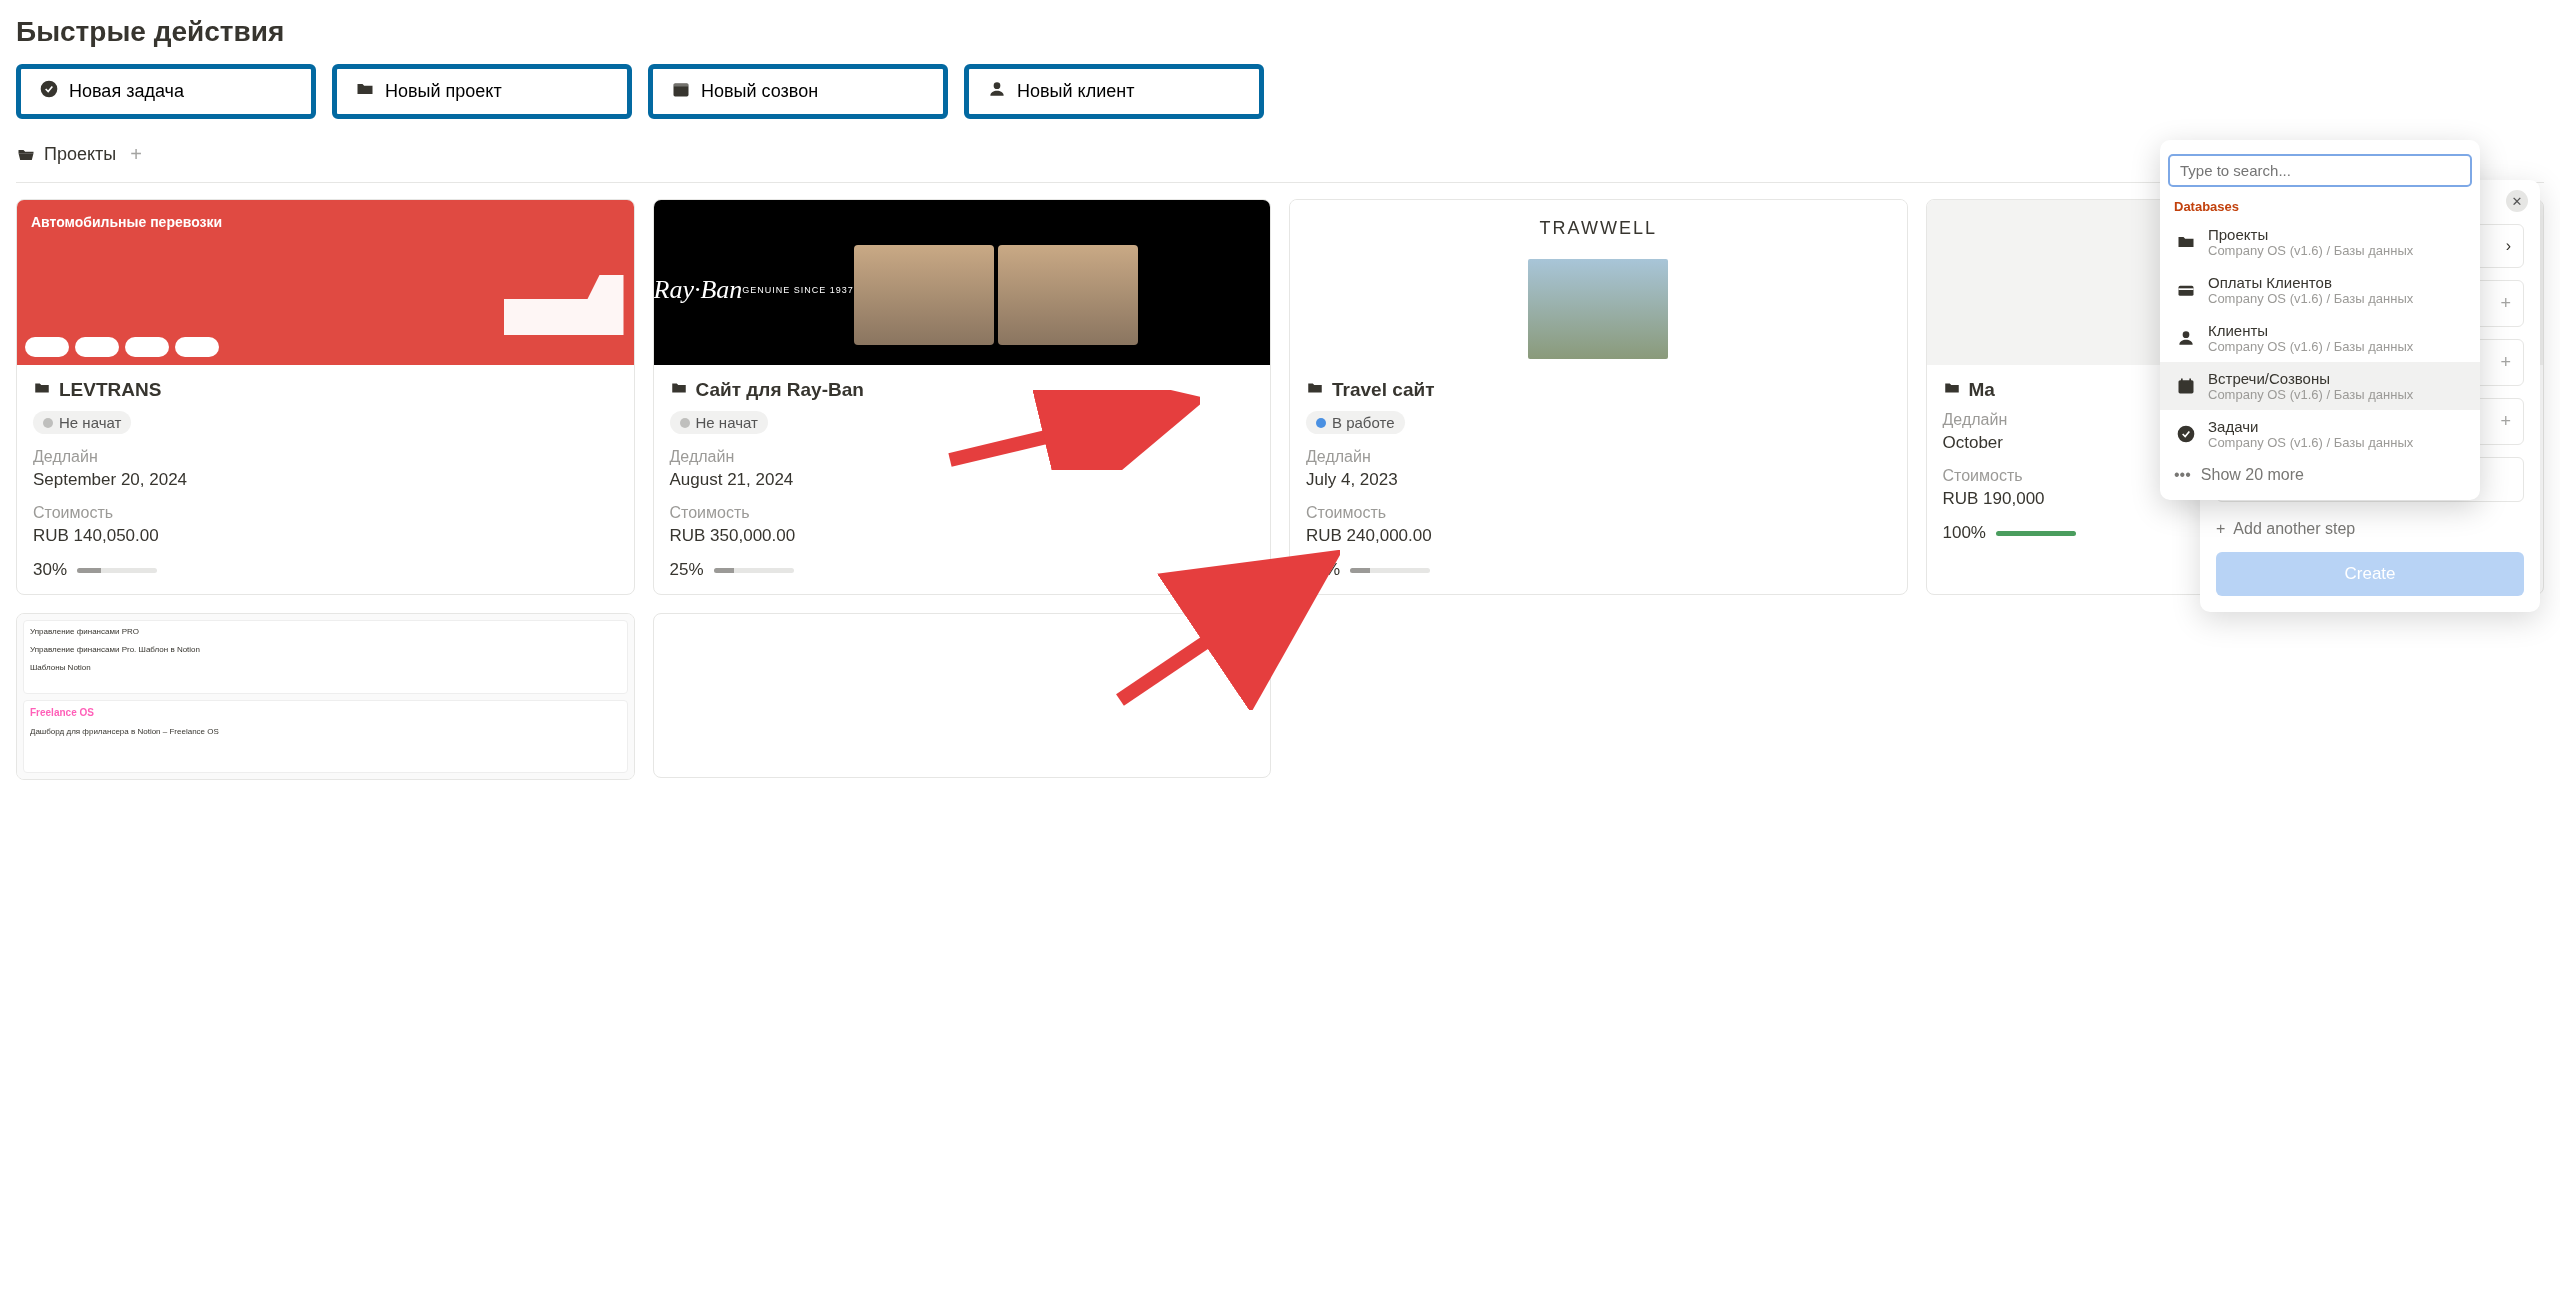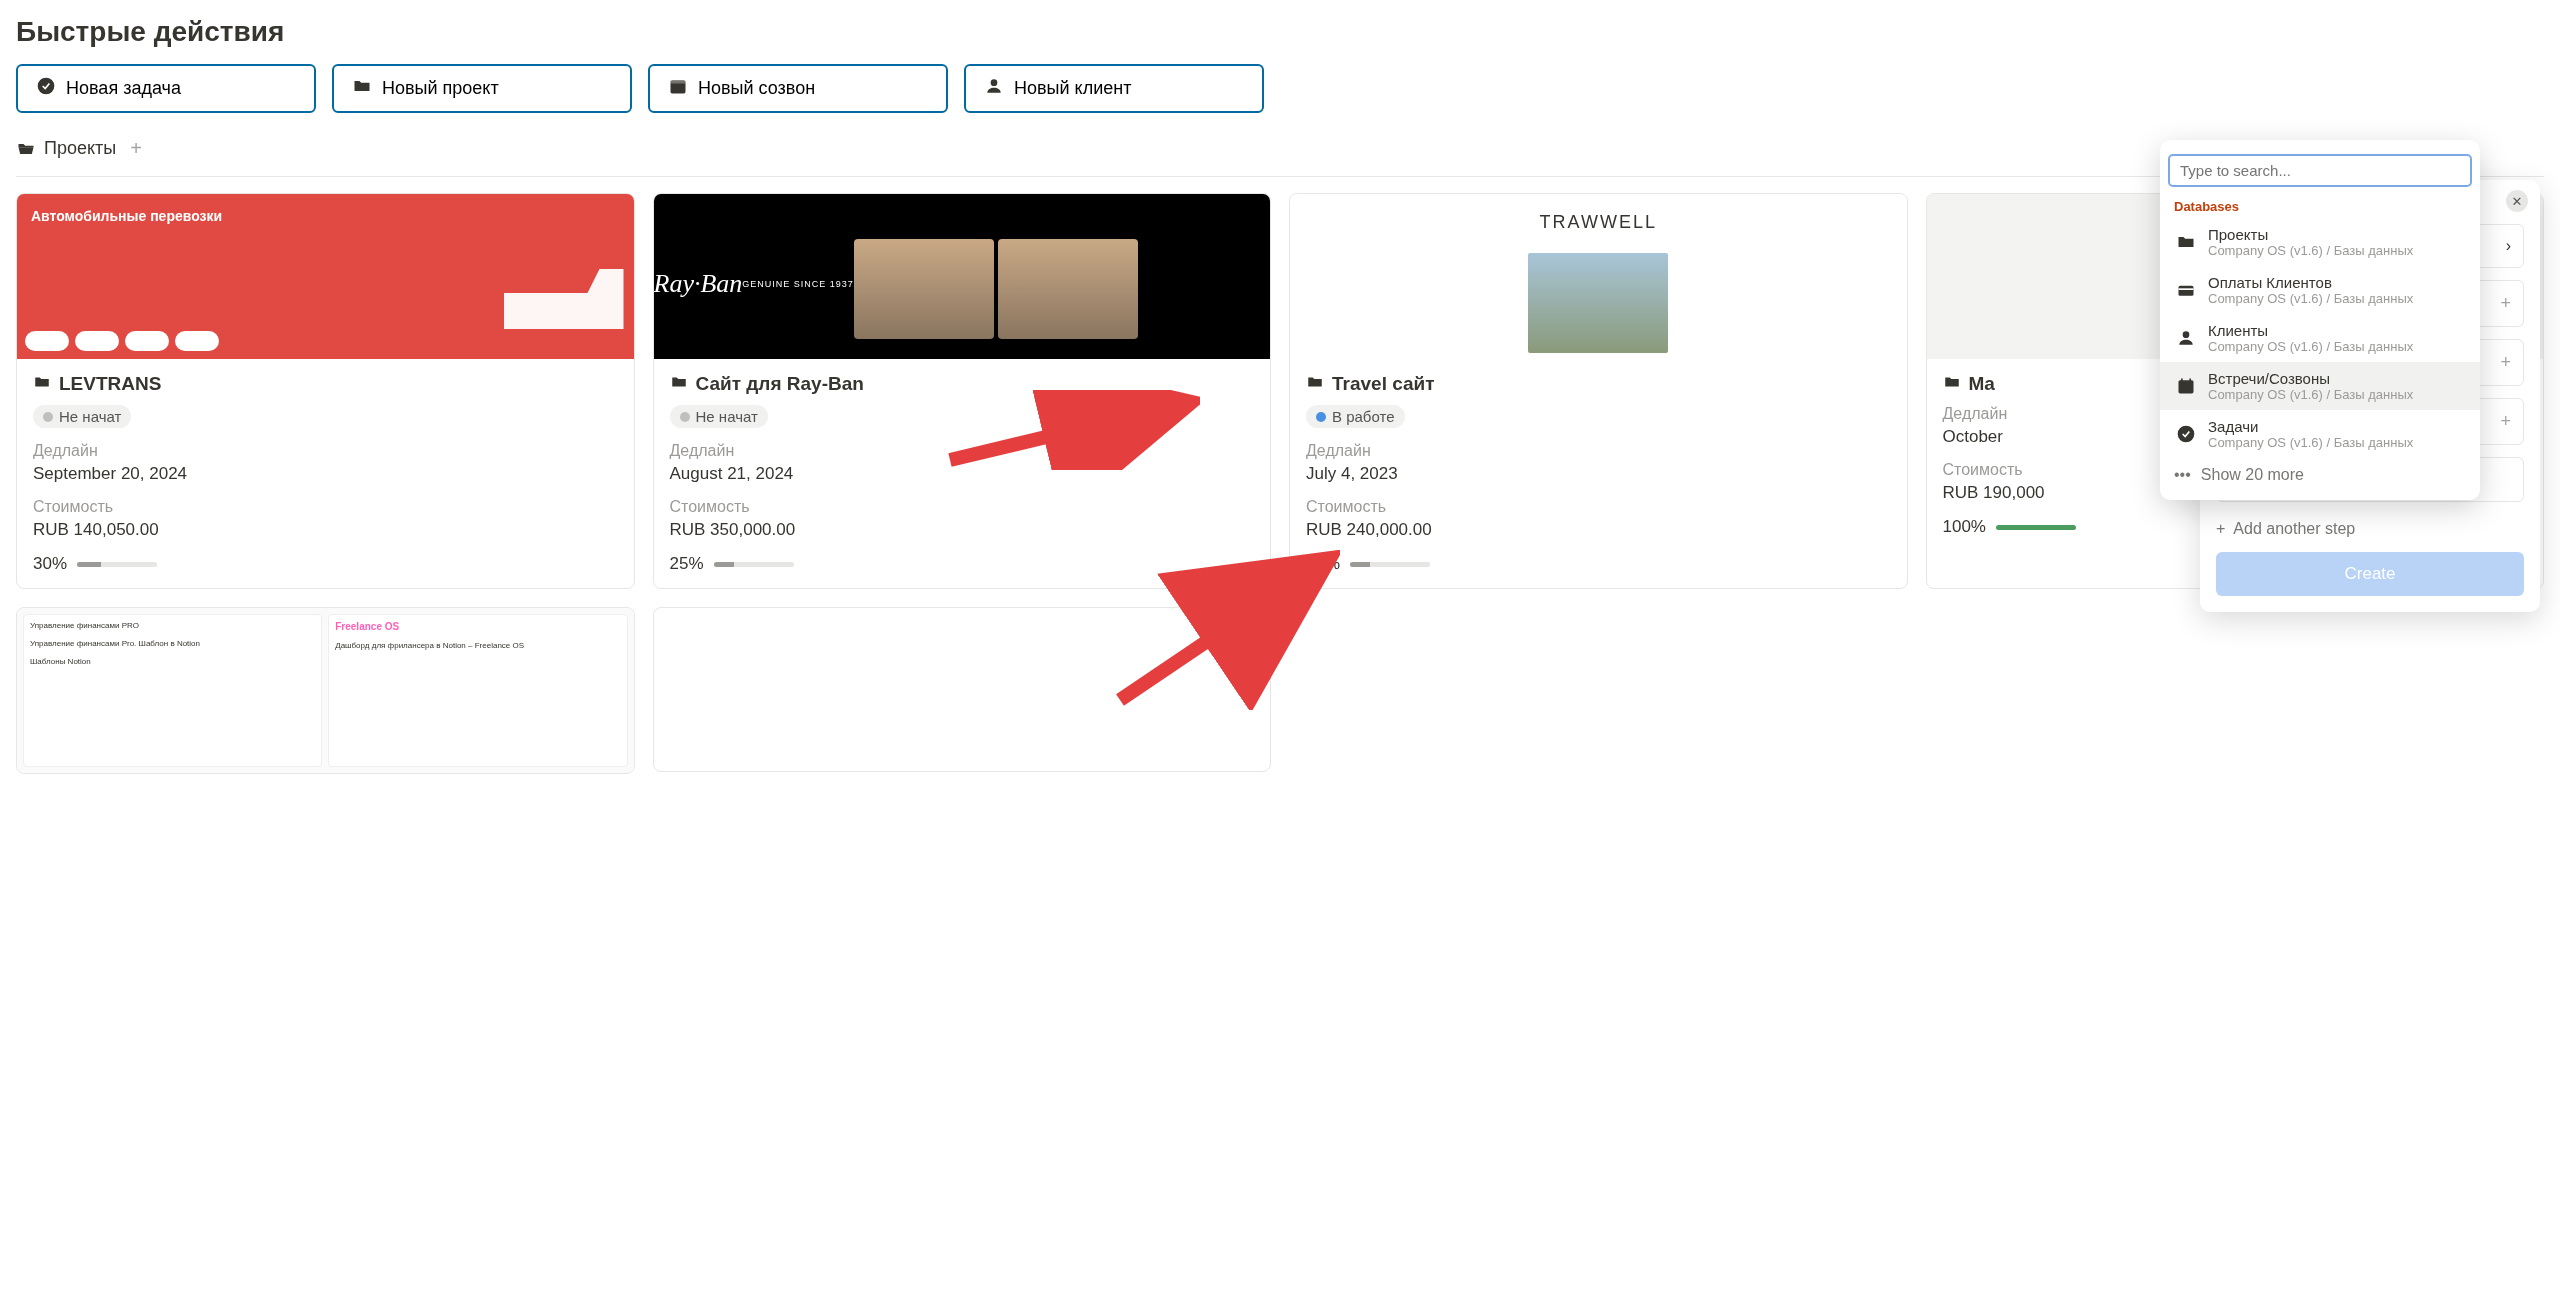--- a/index.html
+++ b/index.html
@@ -1,19 +1,19 @@
 <!DOCTYPE html>
 <html><head>
 <meta charset="utf-8">
 <style>
 * { box-sizing: border-box; margin: 0; padding: 0; }
 body { font-family: -apple-system, BlinkMacSystemFont, "Segoe UI", Helvetica, Arial, sans-serif; background: #fff; color: #37352f; padding: 16px; }
 h1 { font-size: 28px; font-weight: 700; margin-bottom: 16px; }
 .quick-actions { display: flex; gap: 16px; margin-bottom: 24px; }
-.qa-btn { display: flex; align-items: center; gap: 10px; border: 2px solid #0369a1; border-radius: 6px; padding: 10px 18px; font-size: 18px; font-weight: 500; background: #fff; cursor: pointer; flex: 1; max-width: 300px; }
+.qa-btn { display: flex; align-items: center; gap: 10px; border: 5px solid #0369a1; border-radius: 6px; padding: 10px 18px; font-size: 18px; font-weight: 500; background: #fff; cursor: pointer; flex: 1; max-width: 300px; }
 .qa-btn svg { width: 20px; height: 20px; fill: #37352f; }
 .section-header { display: flex; align-items: center; gap: 8px; margin-bottom: 12px; padding-bottom: 4px; }
 .section-header .folder-ic { width: 20px; height: 20px; }
 .section-header .title { font-size: 18px; font-weight: 500; }
 .section-header .plus { color: #a4a4a2; font-size: 20px; margin-left: 6px; cursor: pointer; }
 .divider { border-bottom: 1px solid #e6e6e4; margin-bottom: 16px; }
 .grid { display: grid; grid-template-columns: repeat(4, 1fr); gap: 18px; }
 .card { border: 1px solid #e6e6e4; border-radius: 8px; overflow: hidden; background: #fff; }
 .card-img { height: 165px; background: #f3f3f2; position: relative; overflow: hidden; }
 .card-body { padding: 14px 16px; }
@@ -57,21 +57,21 @@
 .thumb-black { background: #000; height: 100%; display: flex; flex-direction: row; align-items: center; justify-content: flex-start; padding-top: 14px; }
 .thumb-black .logo { color: #fff; font-family: cursive; font-size: 26px; font-style: italic; }
 .thumb-black .sub { color: #fff; font-size: 9px; letter-spacing: 1px; }
 .thumb-black .faces { display: flex; gap: 4px; margin-top: 10px; }
 .thumb-black .face { width: 140px; height: 100px; background: linear-gradient(#c9a985, #8a7560); border-radius: 4px; }
 .thumb-white { background: #fff; height: 100%; padding: 18px; }
 .thumb-white .brand { font-size: 18px; font-weight: 400; letter-spacing: 2px; text-align: center; }
 .thumb-white .content { display: flex; gap: 30px; margin-top: 20px; align-items: center; flex-direction: column; }
 .thumb-white .city { width: 140px; height: 100px; background: linear-gradient(#a8c5d8, #8a9a7a); border-radius: 2px; }
 .thumb-white .label2 { font-size: 14px; }
-.thumb-dash { background: #fafafa; height: 100%; display: flex; gap: 6px; padding: 6px; }
+.thumb-dash { background: #fafafa; height: 100%; display: flex; gap: 6px; padding: 6px; flex-direction: column; }
 .thumb-dash .col { flex: 1; background: #fff; border: 1px solid #eee; border-radius: 4px; padding: 6px; font-size: 8px; }
 .thumb-dash .fos { color: #ff5fb8; font-weight: 700; font-size: 10px; }
 </style>
 </head>
 <body>
 
 <h1>Быстрые действия</h1>
 
 <div class="quick-actions">
   <button class="qa-btn">

